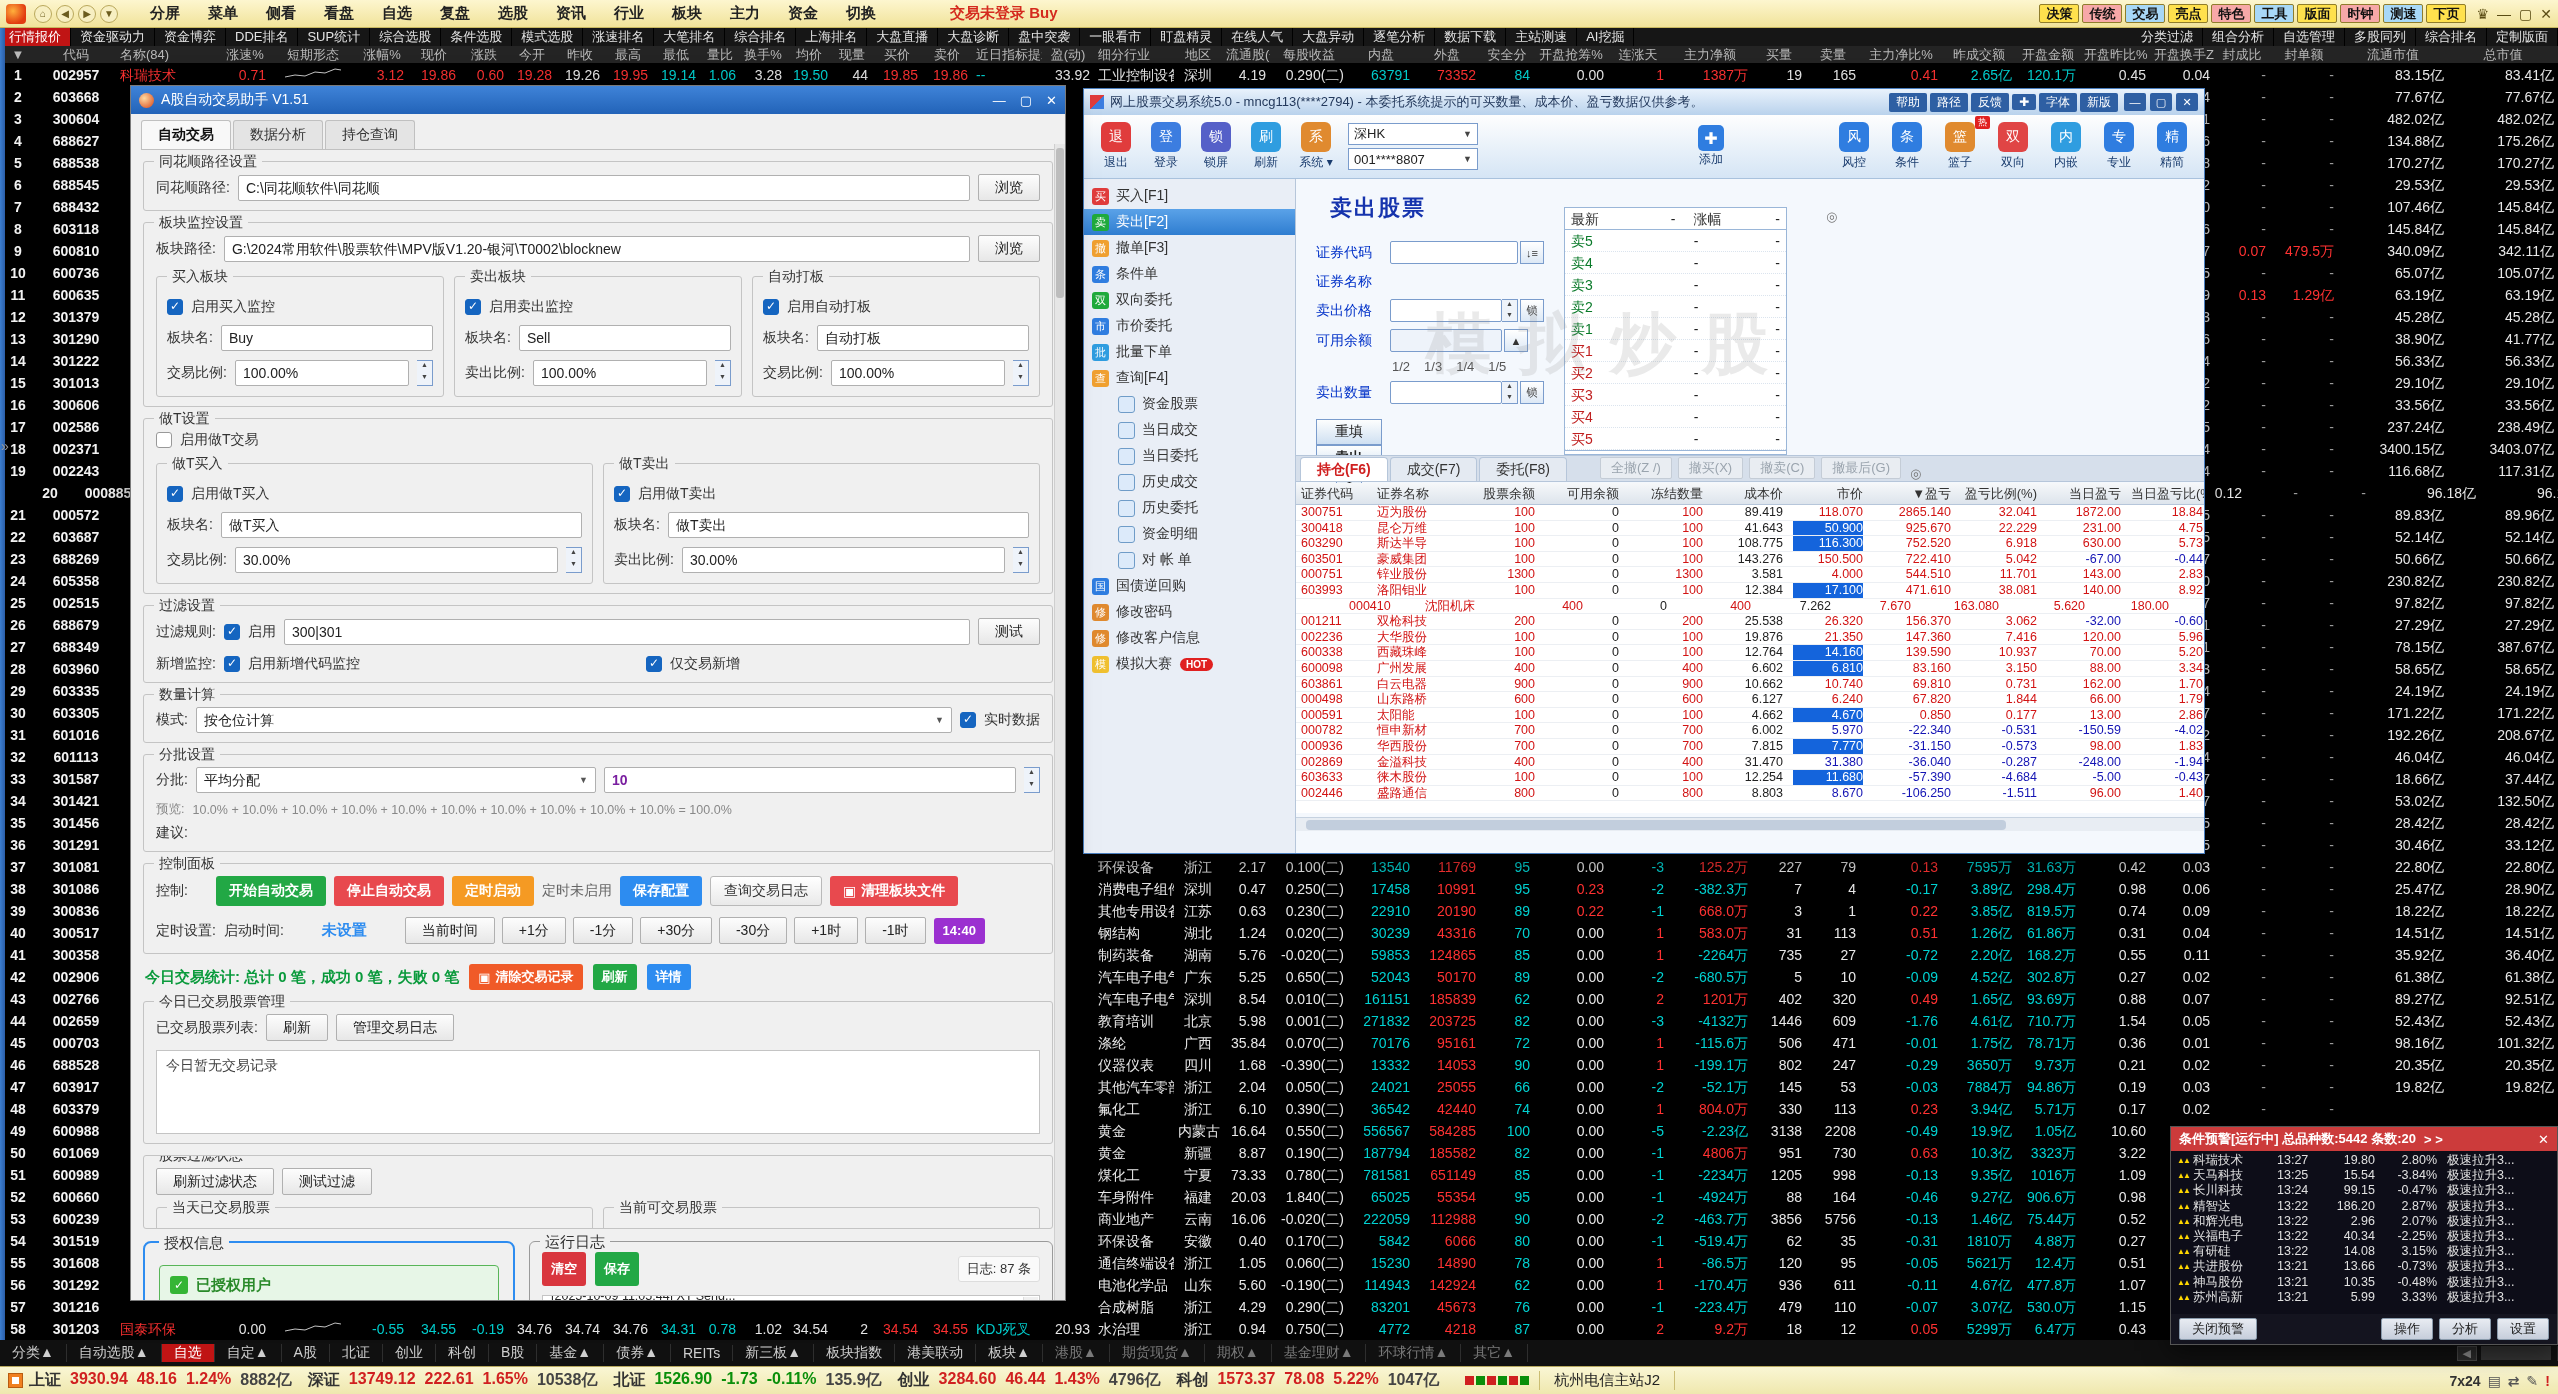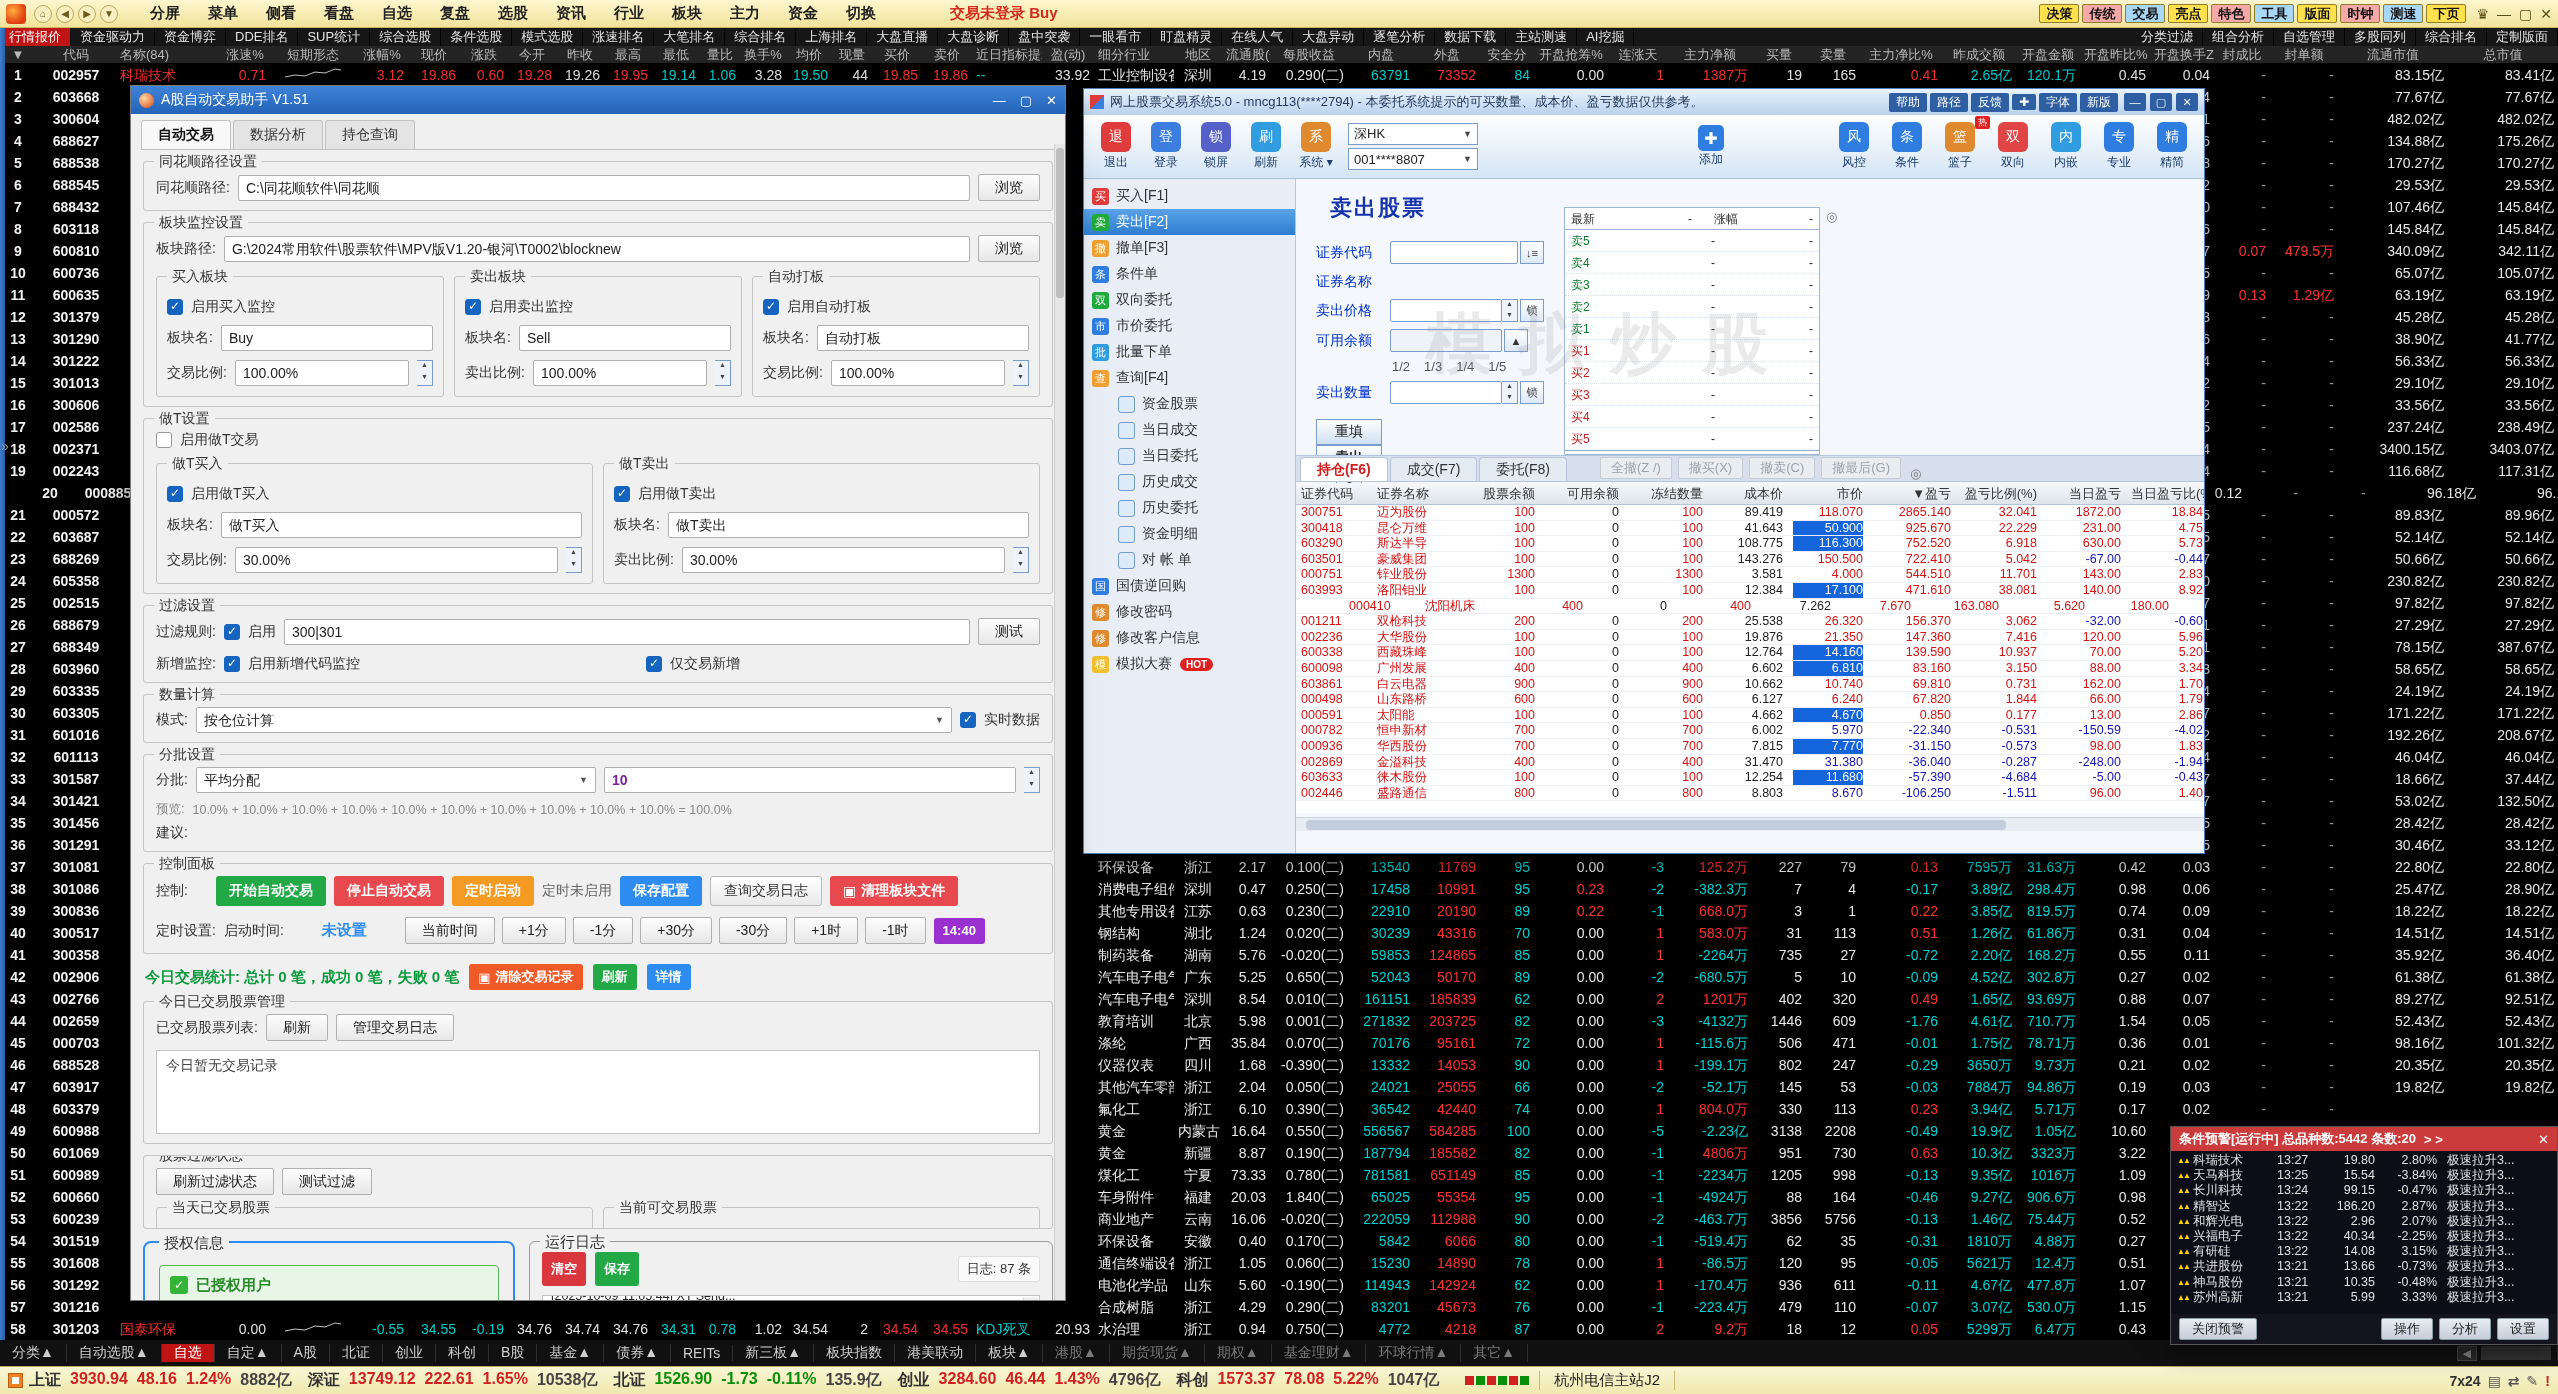--- a/index.html
+++ b/index.html
@@ -86,21 +86,21 @@
   #tmain{flex:1;position:relative;background:#f4f8fd;min-width:0;}
   #sellform{position:absolute;left:0;top:0;width:470px;height:276px;}
   #sellform .ft{position:absolute;left:34px;top:14px;font-size:22px;font-weight:bold;color:#1533ad;letter-spacing:2px;}
   .frow{position:absolute;display:flex;align-items:center;font-size:14px;color:#0031c8;}
   .frow .tin{width:128px;height:23px;border:1px solid #7a9ccc;background:#fff;}
   .mini{width:24px;height:23px;border:1px solid #7a9ccc;background:linear-gradient(#fff,#dce8f5);font-size:11px;display:inline-flex;align-items:center;justify-content:center;color:#333;margin-left:2px;}
   .spn{width:16px;height:23px;border:1px solid #7a9ccc;border-left:none;display:inline-flex;flex-direction:column;background:#eef3fa;}
   .spn b{flex:1;font-size:7px;line-height:8px;text-align:center;color:#444;font-weight:normal;}
   .fracs{color:#555;font-size:13px;display:flex;gap:14px;}
   .fbtn{height:26px;padding:0 18px;border:1px solid #7a9ccc;background:linear-gradient(#fdfefe,#cfe0f2);font-size:14px;color:#222;display:inline-flex;align-items:center;justify-content:center;}
-  #quote{position:absolute;left:268px;top:28px;width:256px;height:248px;background:#fff;border:1px solid #9ab6d8;font-size:12px;}
+  #quote{position:absolute;left:268px;top:28px;width:223px;height:248px;background:#fff;border:1px solid #9ab6d8;font-size:14px;}
   .qrow{display:flex;height:22px;line-height:22px;border-bottom:1px dotted #dbe4ee;padding:0 6px;}
   .qrow .ql{width:46px;color:#333;}
   .qrow .qv{flex:1;text-align:right;color:#222;}
   .qrow.qs .ql{color:#0a7a2a;} .qrow.qb .ql{color:#c02020;}
   .qrow.qtop{border-bottom:1px solid #9ab6d8;}
   .qrow.qbot{border-top:1px solid #9ab6d8;border-bottom:none;}
   #qgear{position:absolute;left:530px;top:30px;color:#777;font-size:13px;}
   #ttabs{position:absolute;left:0;top:276px;width:100%;height:27px;background:#d6dfeb;border-top:1px solid #b6c6da;border-bottom:1px solid #b6c6da;display:flex;align-items:flex-end;padding:0 4px;}
   #ttabs .tab{height:24px;padding:0 16px;font-size:14px;display:inline-flex;align-items:center;border:1px solid #b6c6da;border-bottom:none;background:#e4eaf2;color:#333;border-radius:4px 4px 0 0;margin-right:2px;}
   #ttabs .tab.act{background:#fff;color:#d02020;font-weight:bold;}

